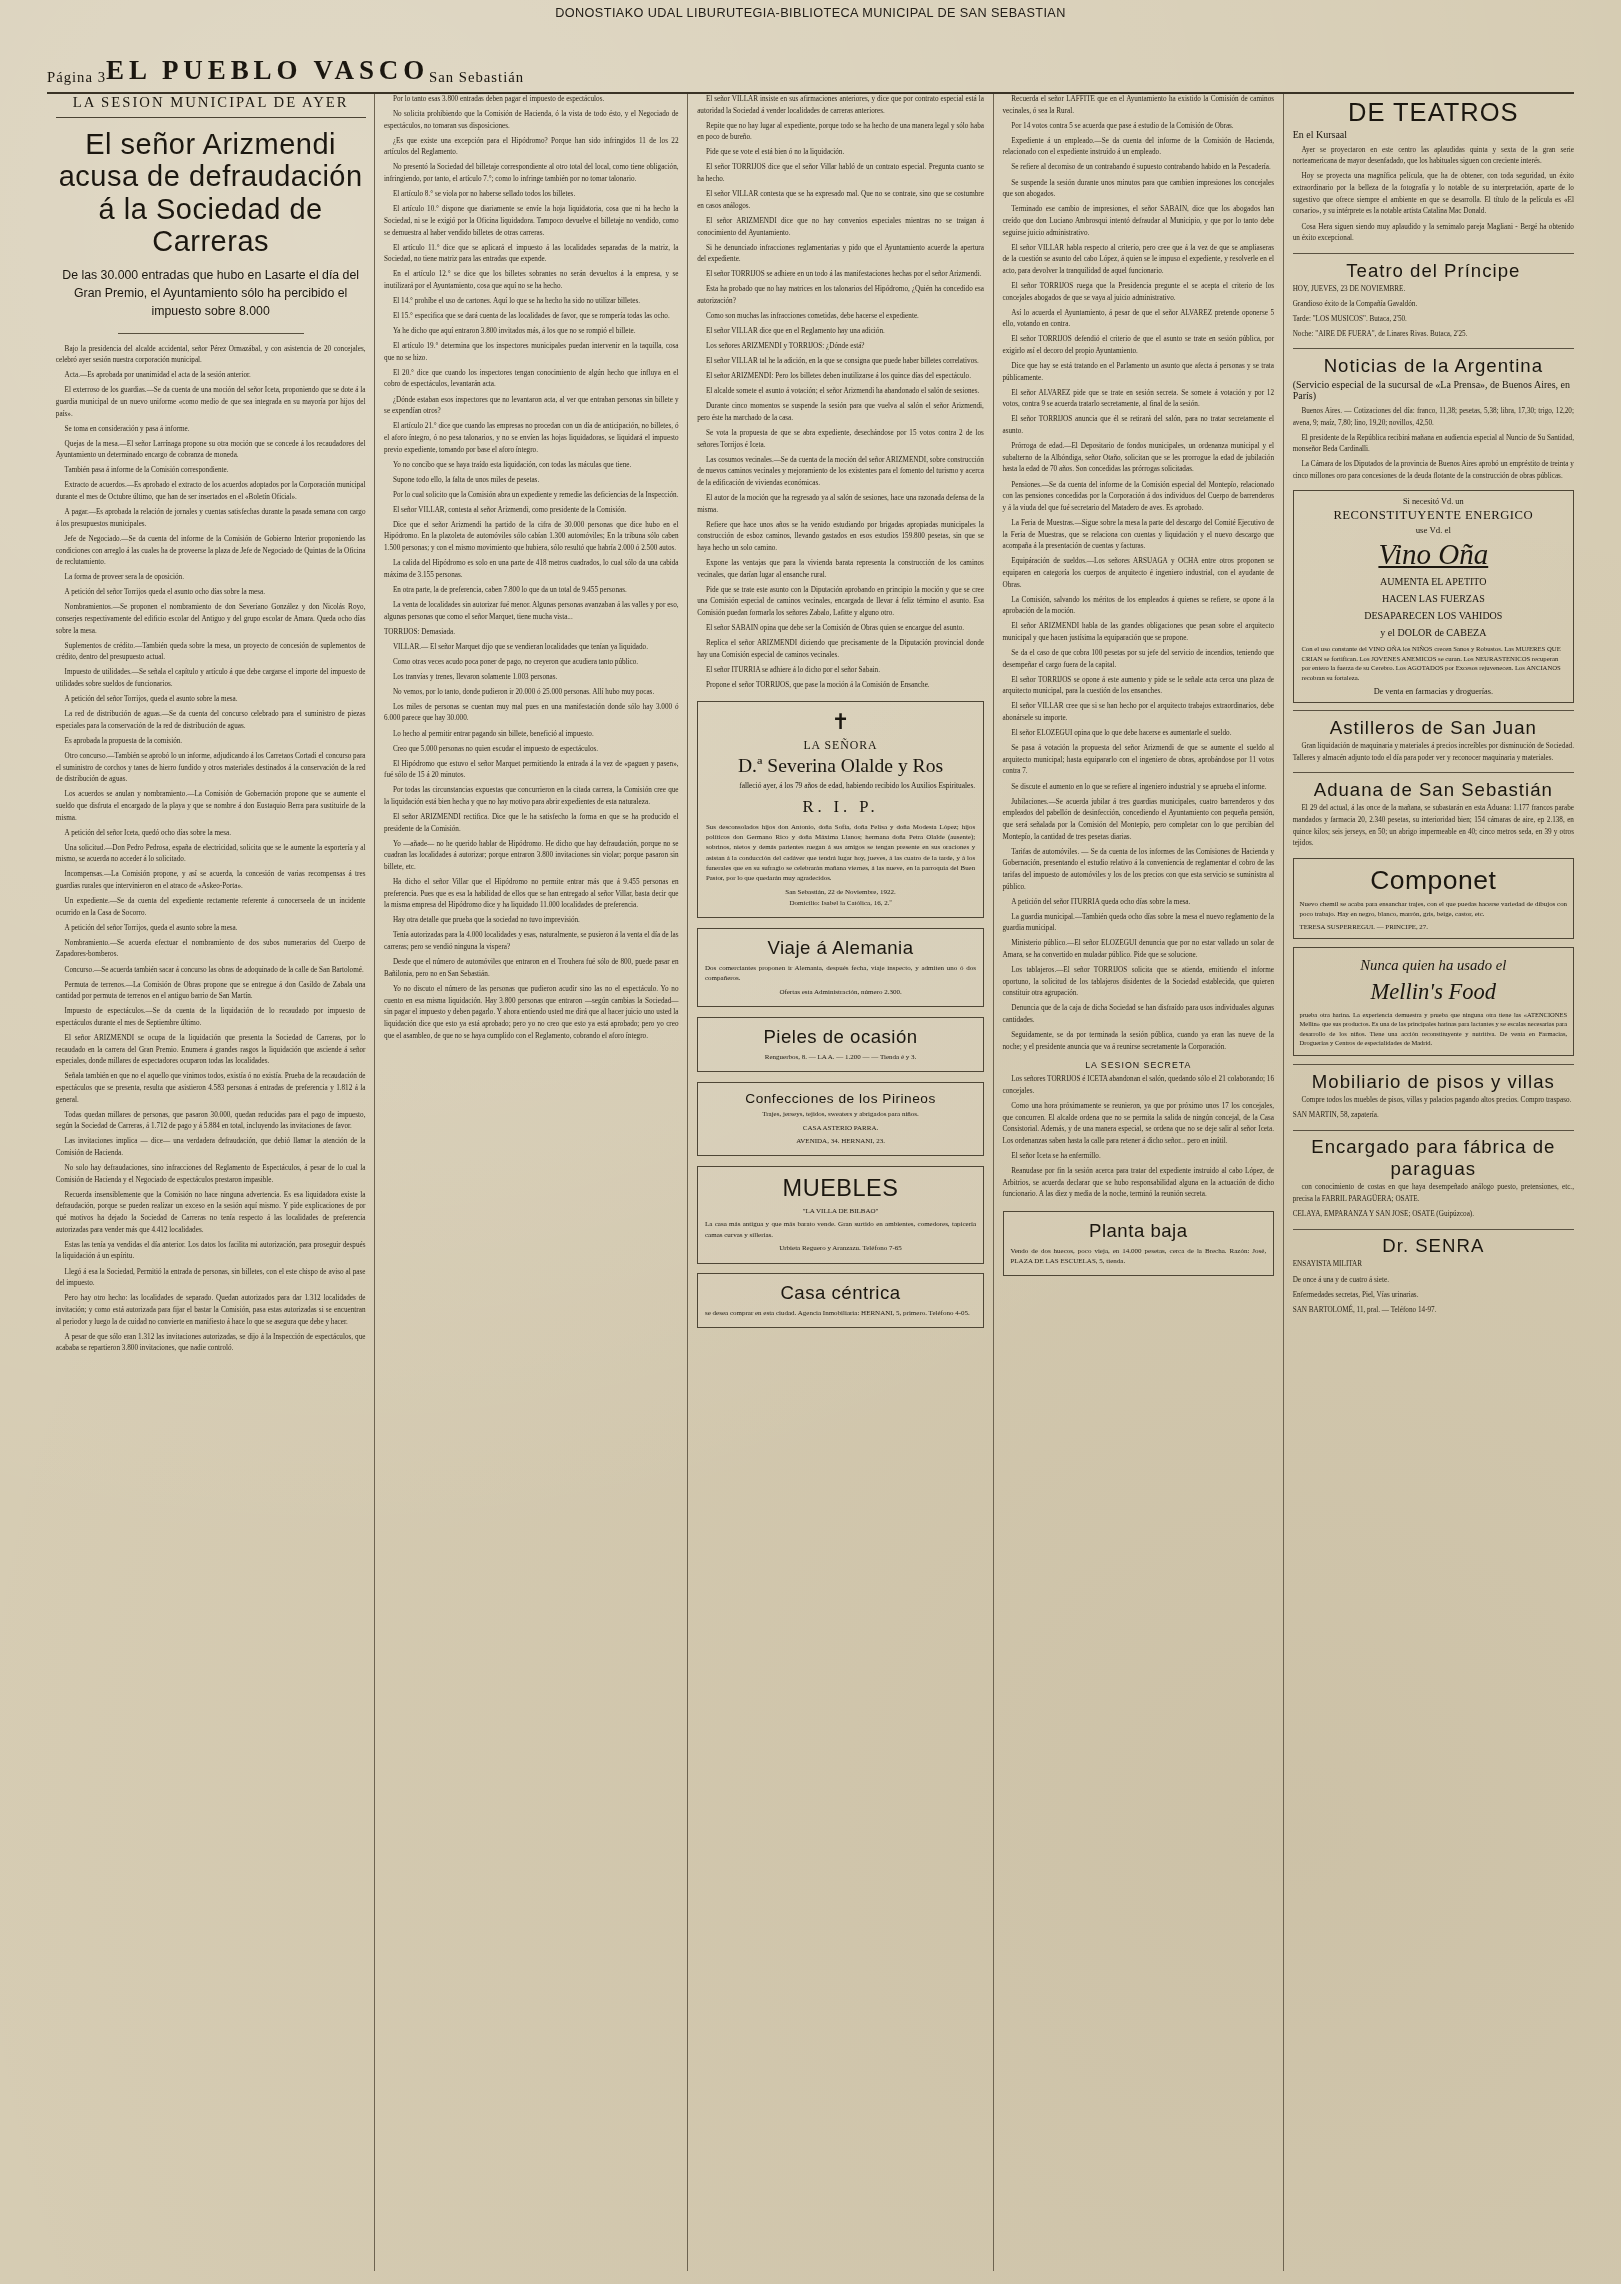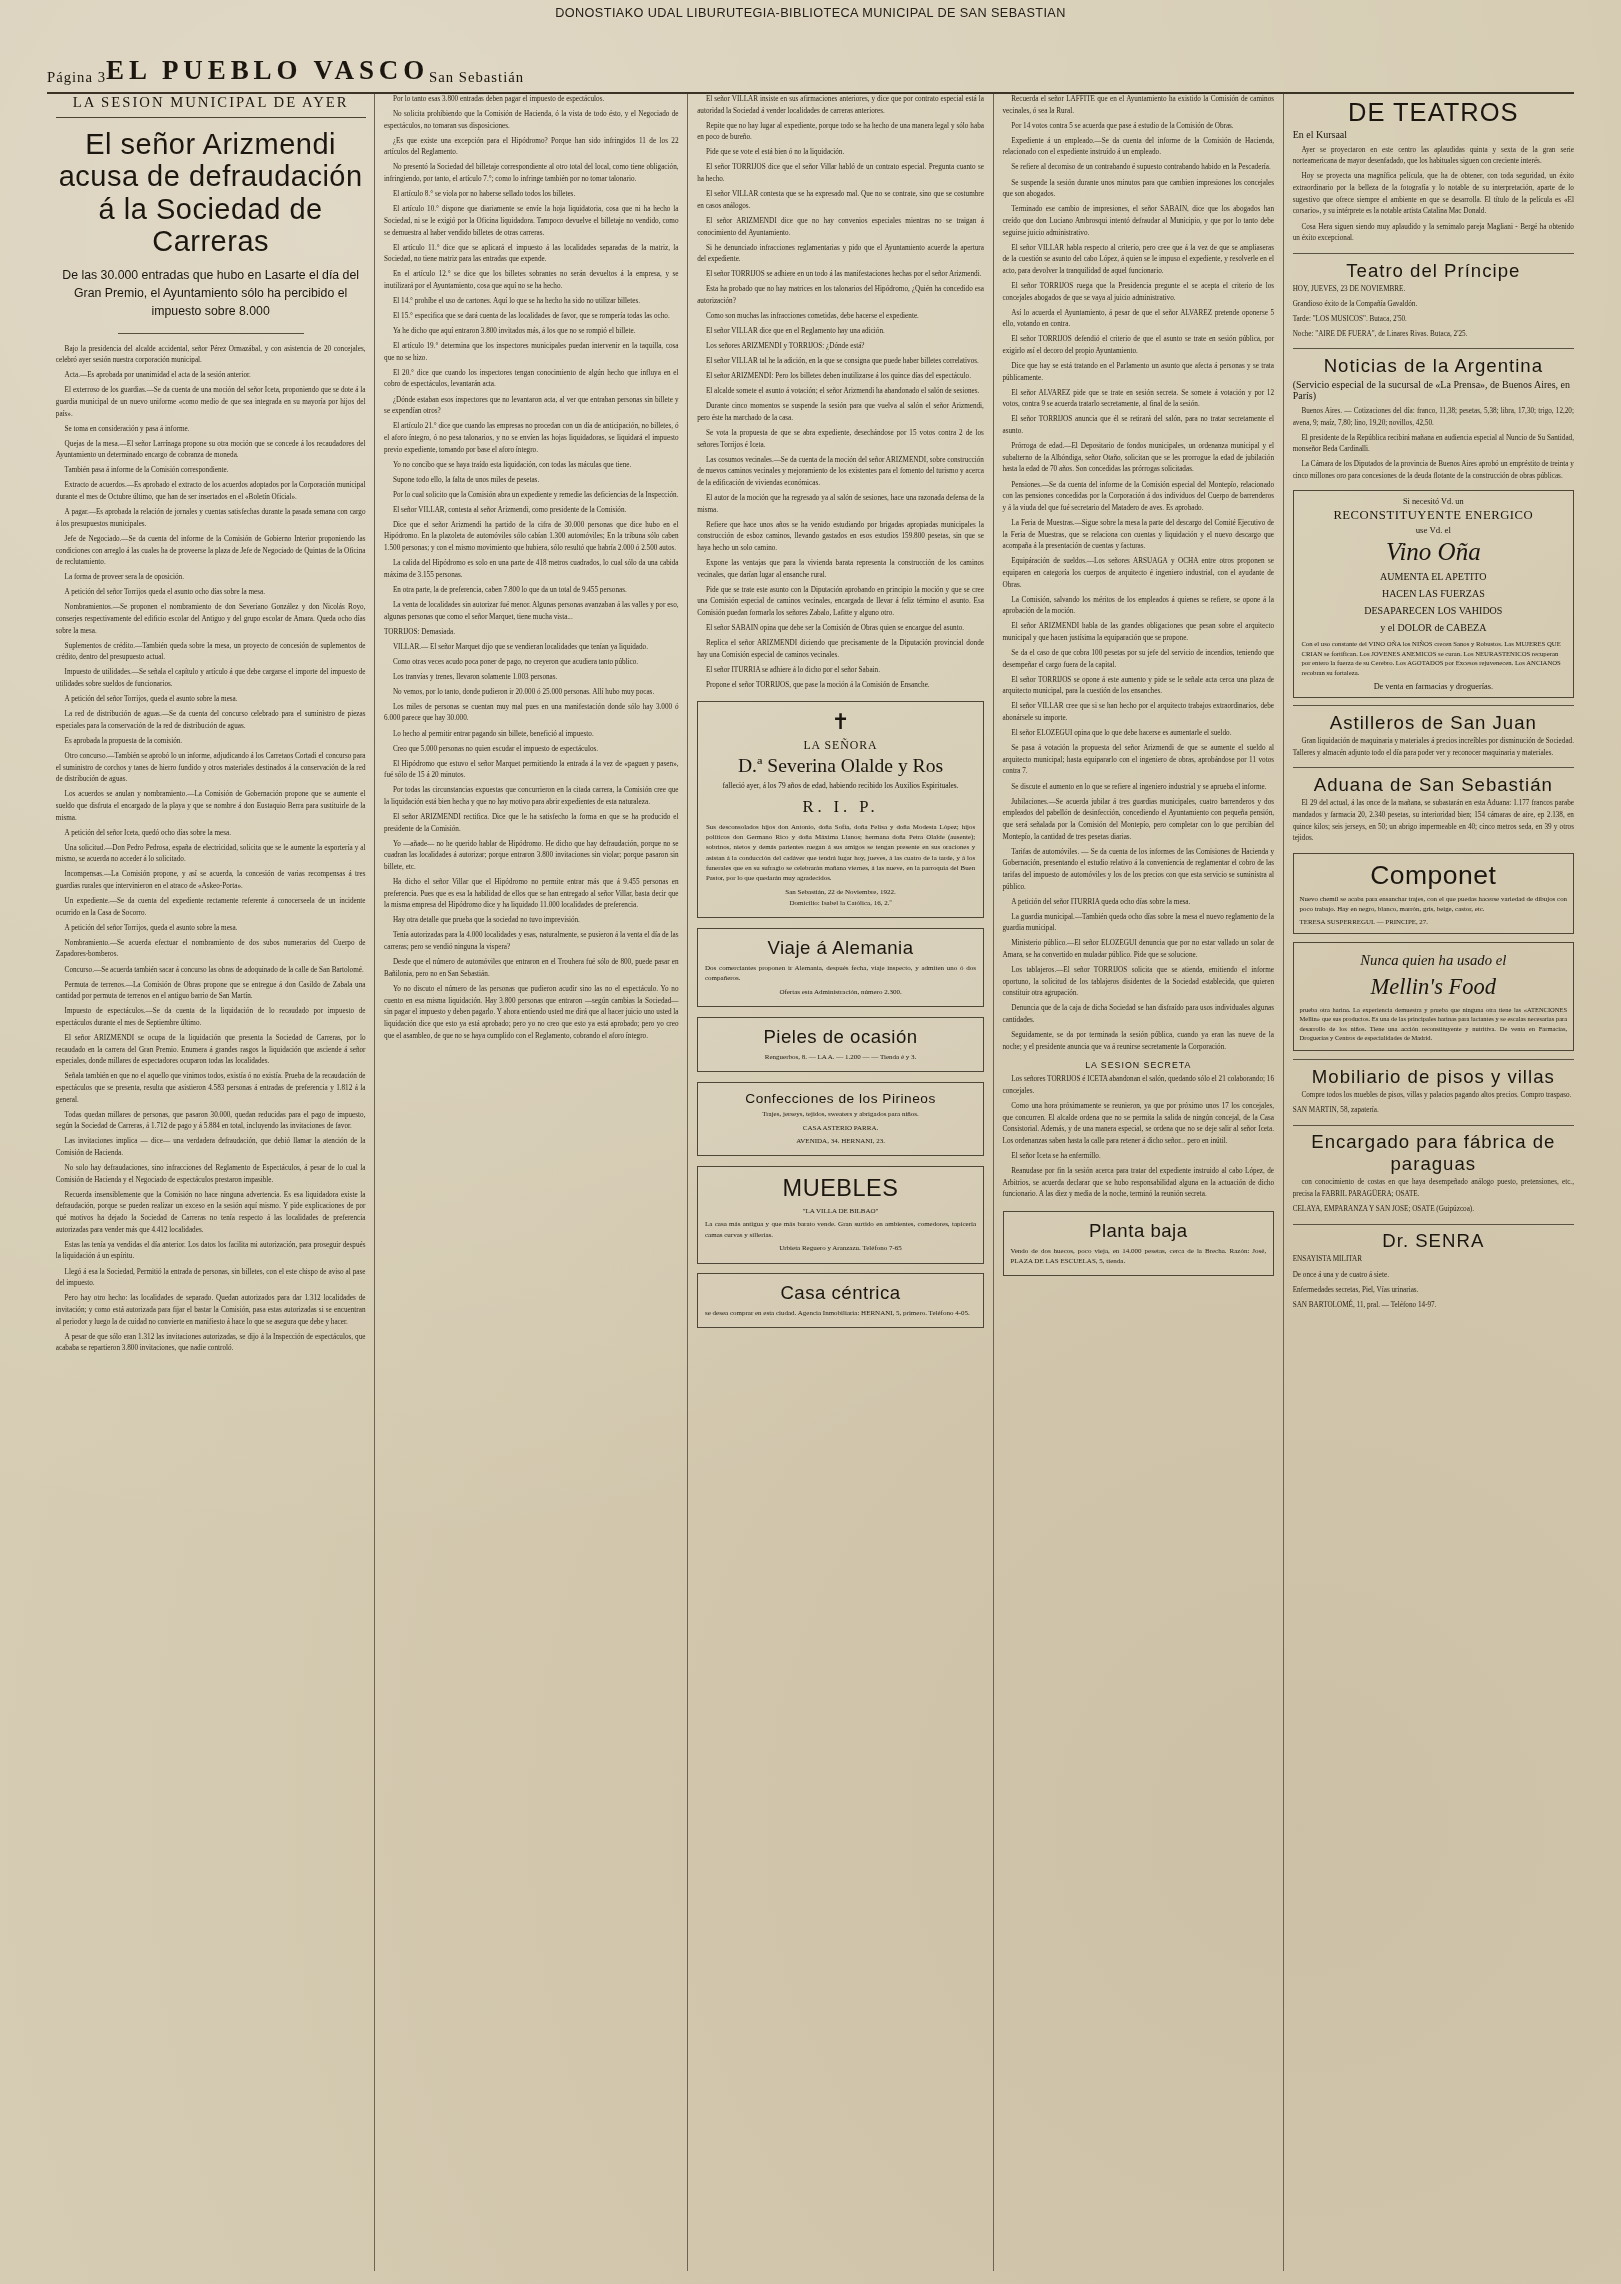--- a/index.html
+++ b/index.html
@@ -101,21 +101,21 @@
   .ad-title.sm{font-size:13.7px;}
   .ad-title.lg{font-size:23.5px;}
   .ad p{font-size:7px;line-height:1.5;text-align:justify;margin:0 0 2.9px 0;}
   .ad .cen{text-align:center;}
 
   
   .obit{border:1px solid #4e4636;padding:7.8px 7.8px 9.8px 7.8px;margin:9.8px 0;}
   .cross{text-align:center;font-size:21.6px;line-height:1;margin:2px 0 3.9px 0;}
   .obit .lasenora{text-align:center;font-size:11.8px;letter-spacing:1px;}
   .obit .name{text-align:center;font-size:19.6px;font-family:"Liberation Serif",serif;margin:2px 0 2.9px 0;}
-  .obit .small{text-align:center;font-size:7.4px;line-height:1.5;margin:2px 0;}
+  .obit .small{text-align:right;font-size:7.4px;line-height:1.5;margin:2px 0;}
   .obit .rip{text-align:center;font-size:16.7px;letter-spacing:3.9px;margin:5.9px 0 4.9px 0;}
   .obit .fam{font-size:6.9px;line-height:1.5;text-align:justify;margin:0 0 2.9px 0;}
   .obit .sign{font-size:7px;text-align:center;margin-top:3.9px;}
 
   
   .boxhead{
     text-align:center;font-family:"Liberation Sans", sans-serif;
     font-size:25.5px;letter-spacing:1px;margin:3.9px 0 2px 0;
   }
   .boxhead.mid{font-size:18.6px;}
@@ -123,22 +123,22 @@
   .sectionline{border-top:1px solid #5a5242;margin:7.8px 0 5.9px 0;}
 
   .vino{
     border:1px solid #4e4636;margin:7.8px 0;padding:5.9px;
     text-align:center;
   }
   .vino .l1{font-size:8.3px;}
   .vino .l2{font-size:12.7px;letter-spacing:0.5px;margin:2px 0;}
   .vino .l3{font-size:8.8px;}
   .vino .brand{
-    font-family:"Liberation Serif",serif;font-size:25px;
-    font-style:italic;margin:2.9px 0;
+    font-family:"Liberation Serif",serif;font-size:29px;
+    font-style:italic;margin:2.9px 0;text-decoration:underline;
   }
   .vino .bul{font-size:6.7px;line-height:1.45;text-align:left;margin:3.9px 2px;}
   .vino .shout{font-size:10px;line-height:1.5;margin:2px 0;}
 
   .mellin{
     border:1px solid #4e4636;margin:7.8px 0;padding:7.8px 5.9px;text-align:center;
   }
   .mellin .script{font-size:14.7px;font-style:italic;line-height:1.3;}
   .mellin .big{font-size:22.5px;font-style:italic;margin:3.9px 0;}
   .mellin .tiny{font-size:6.5px;line-height:1.45;text-align:justify;margin-top:4.9px;}

